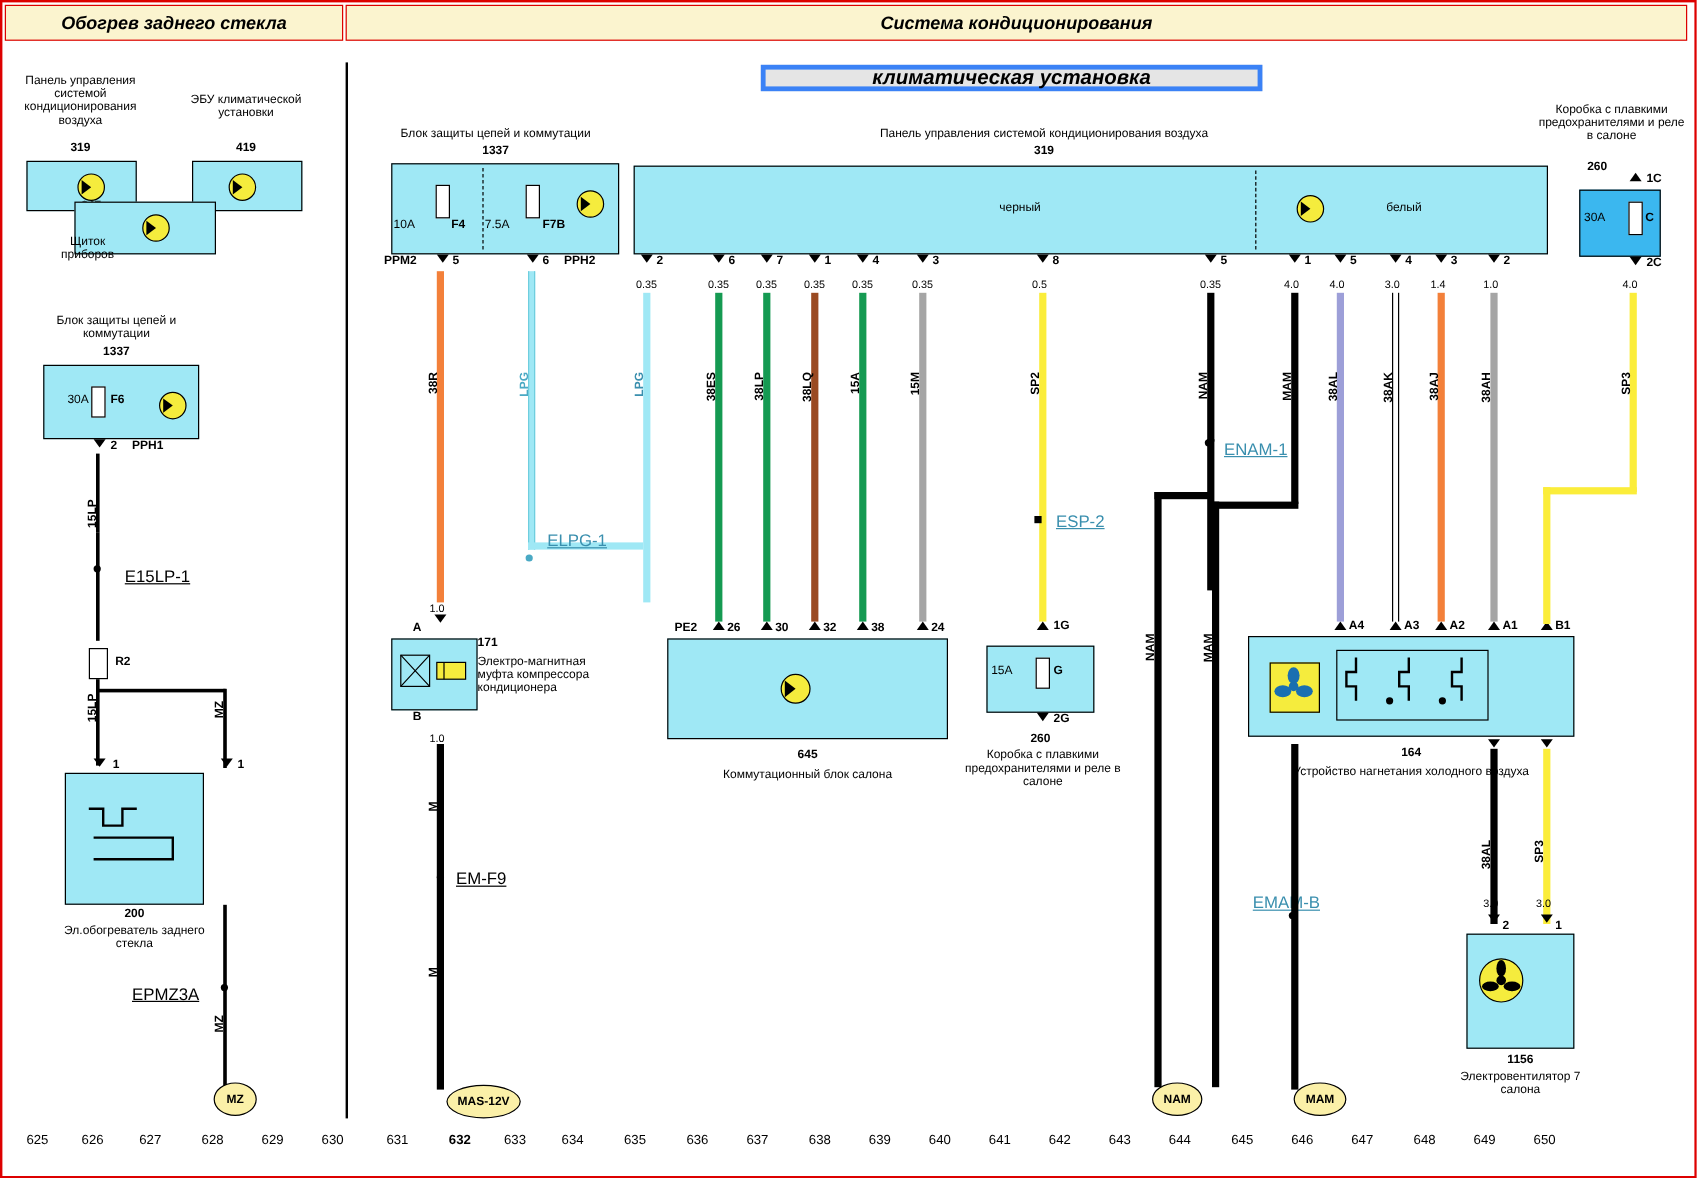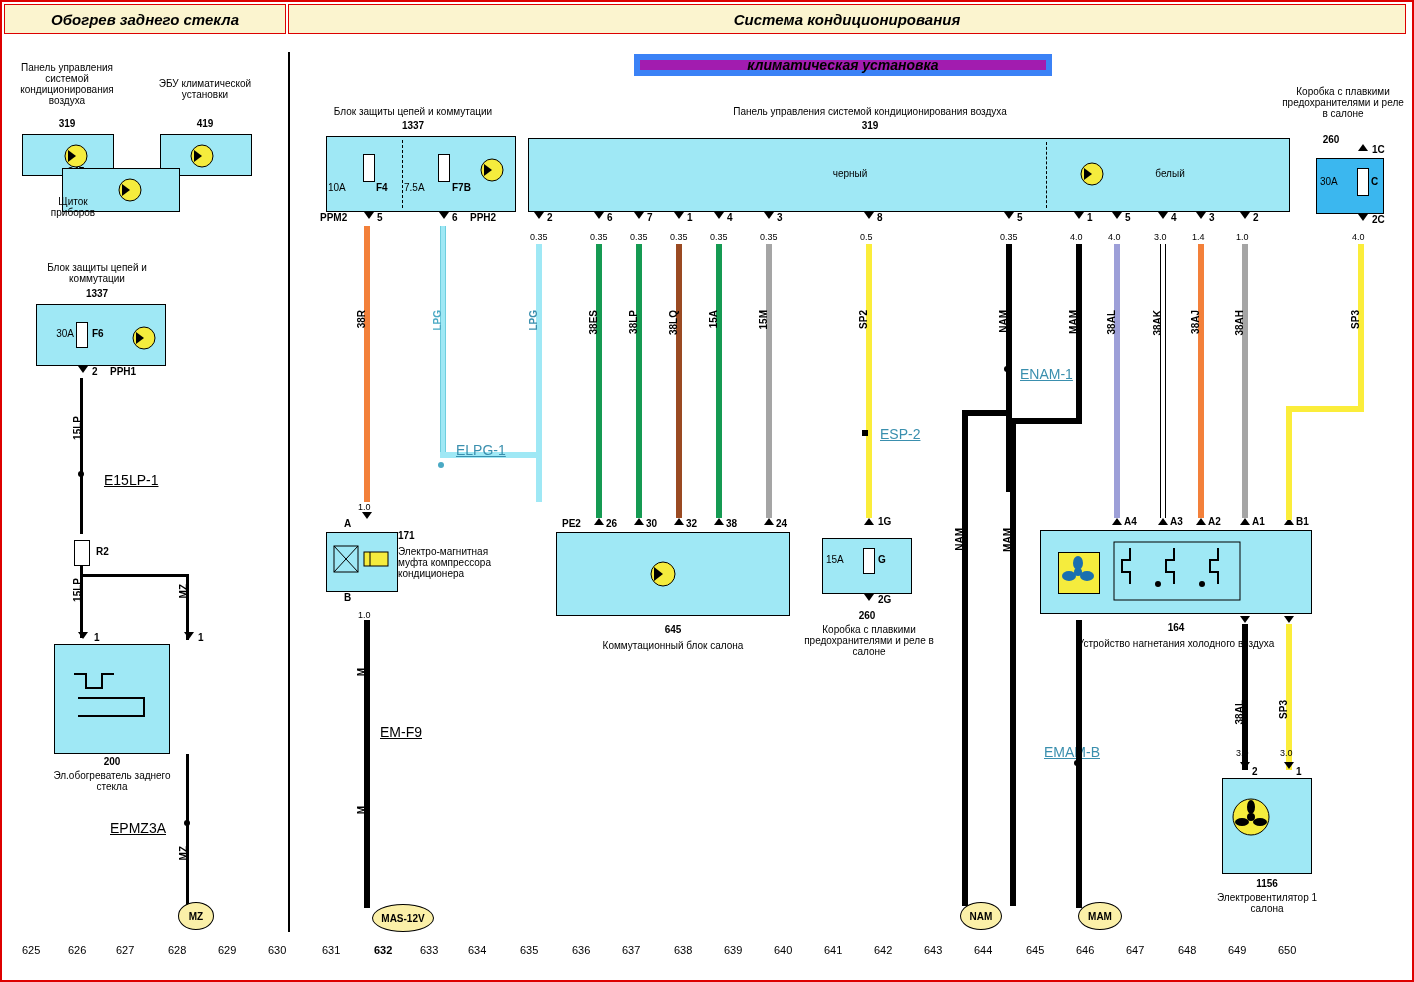--- a/index.html
+++ b/index.html
@@ -19,21 +19,21 @@
     display:flex;align-items:center;justify-content:center;
     font-style:italic;font-weight:bold;font-size:15px;
   }
   #hdr-left{left:4px;width:282px;}
   #hdr-right{left:288px;width:1118px;}
   .vline{position:absolute;background:#000;}
   .txt{position:absolute;font-size:10px;line-height:11px;text-align:center;}
   .txt.b{font-weight:bold;}
   .box{position:absolute;background:#9fe8f5;border:1px solid #000;box-sizing:border-box;}
   .box.blue{background:#3bb7ef;}
-  .greenbar{position:absolute;background:#a21caf;border:6px solid #3b82f6;box-sizing:border-box;display:flex;align-items:center;justify-content:center;font-style:italic;font-weight:bold;font-size:14px;}
+  .greenbar{position:absolute;background:#e5e5e5;border:4px solid #3b82f6;box-sizing:border-box;display:flex;align-items:center;justify-content:center;font-style:italic;font-weight:bold;font-size:17px;}
   .conn{position:absolute;width:26px;height:24px;}
   .conn svg{display:block}
   .fuse{position:absolute;border:1px solid #000;background:#fff;box-sizing:border-box;}
   .wire{position:absolute;}
   .lbl-v{position:absolute;font-size:10px;writing-mode:vertical-rl;transform:rotate(180deg);white-space:nowrap;font-weight:bold;letter-spacing:0px;}
   .num{position:absolute;font-size:9px;}
   .pin{position:absolute;font-size:10px;font-weight:bold;}
   .gnd{position:absolute;border-radius:50%;background:#fbf0a8;border:1px solid #000;display:flex;align-items:center;justify-content:center;font-size:10px;font-weight:bold;}
   .ruler{position:absolute;left:6px;top:940px;width:1400px;height:26px;font-size:11px;}
   .ruler span{position:absolute;top:4px;}
@@ -375,21 +375,21 @@
 <svg class="abs" style="left:1228px;top:794px;" width="46" height="46">
   <circle cx="23" cy="23" r="18" fill="#f5ec3d" stroke="#000"></circle>
   <g fill="#000">
       <ellipse cx="23" cy="13" rx="4" ry="7"></ellipse>
       <ellipse cx="32" cy="28" rx="7" ry="4"></ellipse>
       <ellipse cx="14" cy="28" rx="7" ry="4"></ellipse>
       <circle cx="23" cy="23" r="4"></circle>
     </g>
 </svg>
 <div class="txt b" style="left:1222px;top:878px;width:90px;">1156</div>
-<div class="txt" style="left:1204px;top:892px;width:126px;">Электровентилятор 1 салона</div>
+<div class="txt" style="left:1204px;top:892px;width:126px;">Электровентилятор 7 салона</div>
 
 <div class="txt" style="left:1280px;top:86px;width:126px;">Коробка с плавкими предохранителями и реле в салоне</div>
 <div class="txt b" style="left:1316px;top:134px;width:30px;">260</div>
 <div class="arrowup" style="left:1358px;top:144px;"></div>
 <div class="pin" style="left:1372px;top:144px;">1C</div>
 <div class="box blue" style="left:1316px;top:158px;width:68px;height:56px;"></div>
 <div class="fuse" style="left:1357px;top:168px;width:12px;height:28px;"></div>
 <div class="txt" style="left:1320px;top:176px;width:32px;text-align:left;">30A</div>
 <div class="txt b" style="left:1371px;top:176px;width:14px;text-align:left;">C</div>
 <div class="arrowdown" style="left:1358px;top:214px;"></div>

